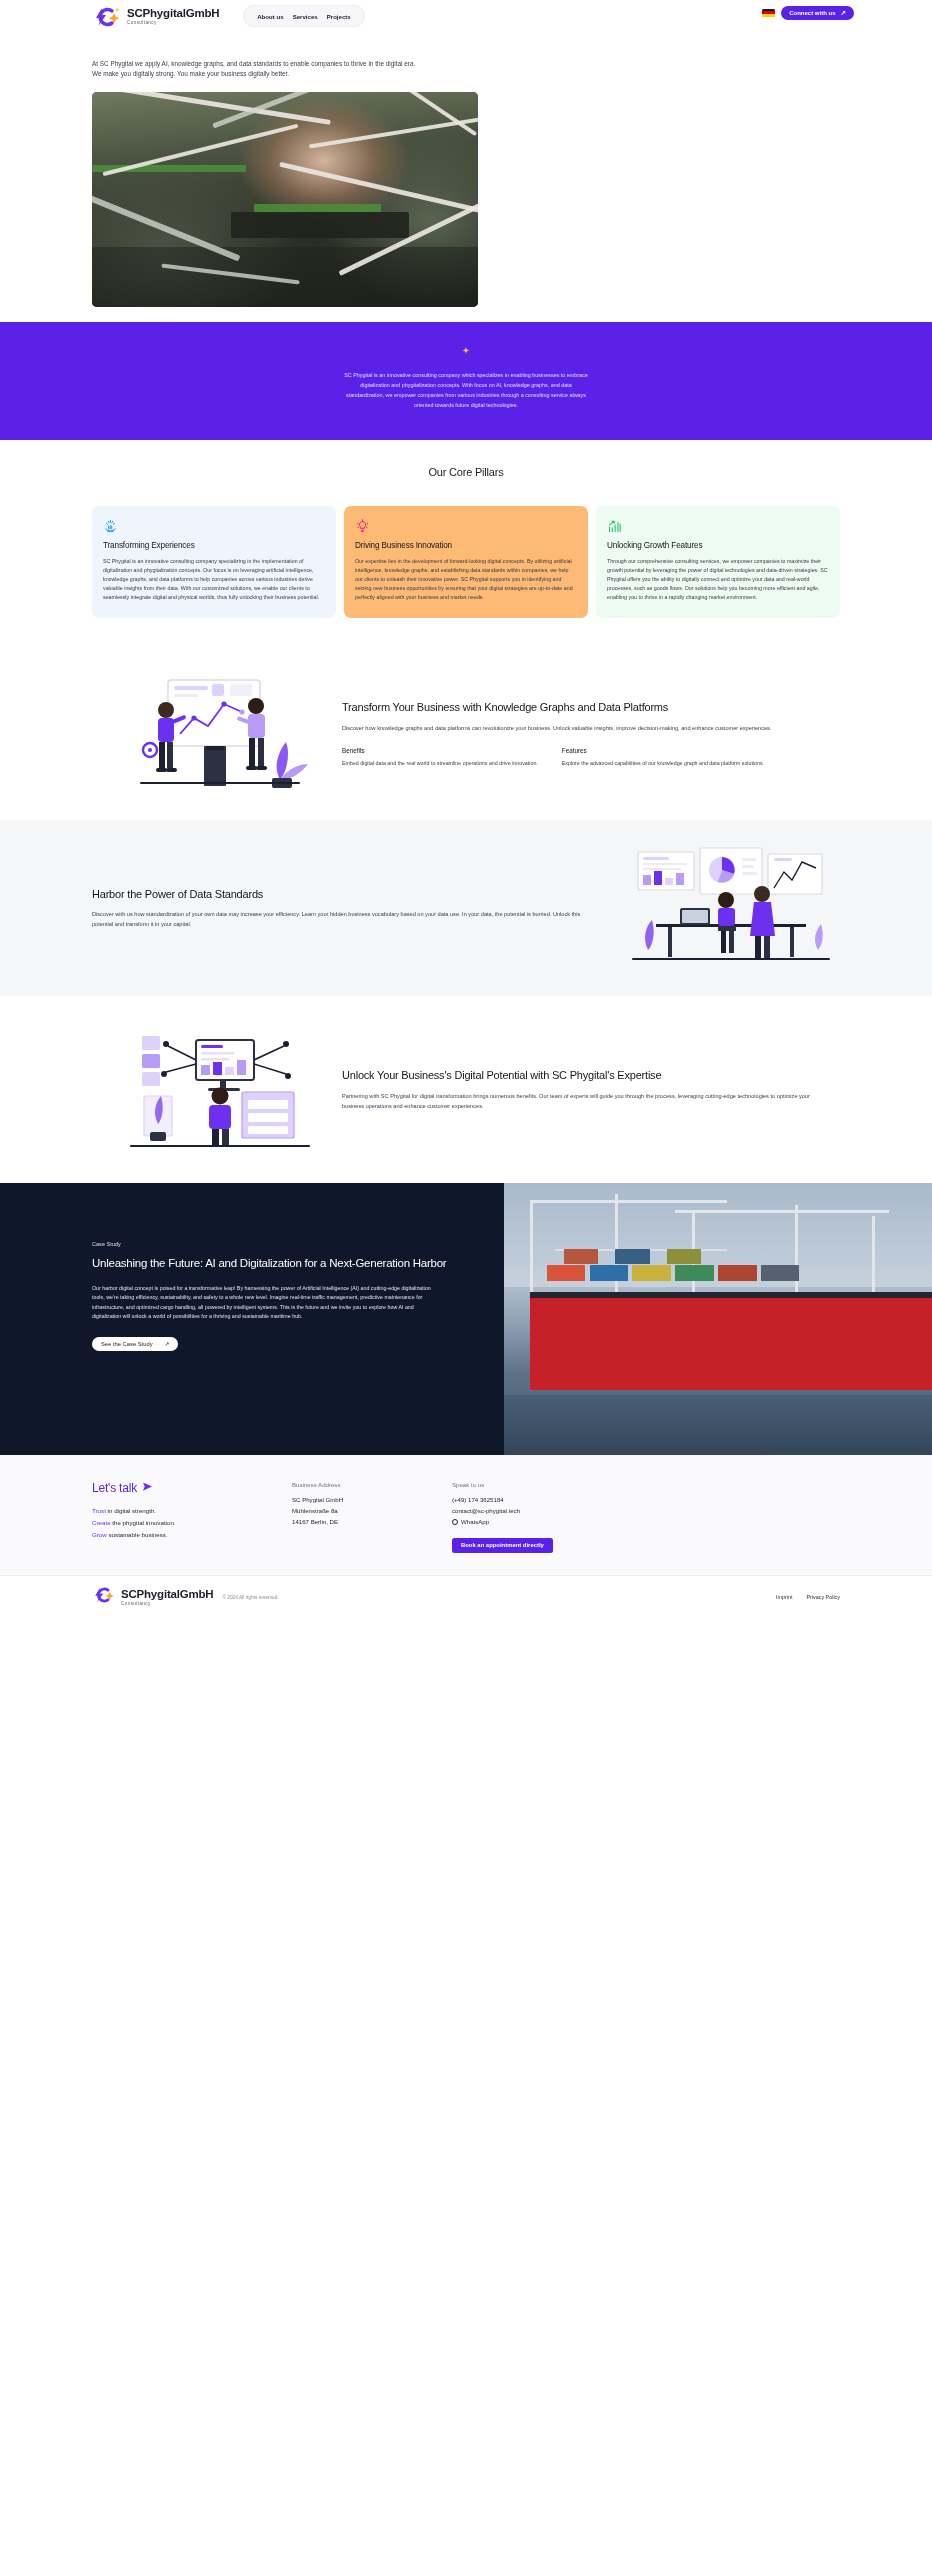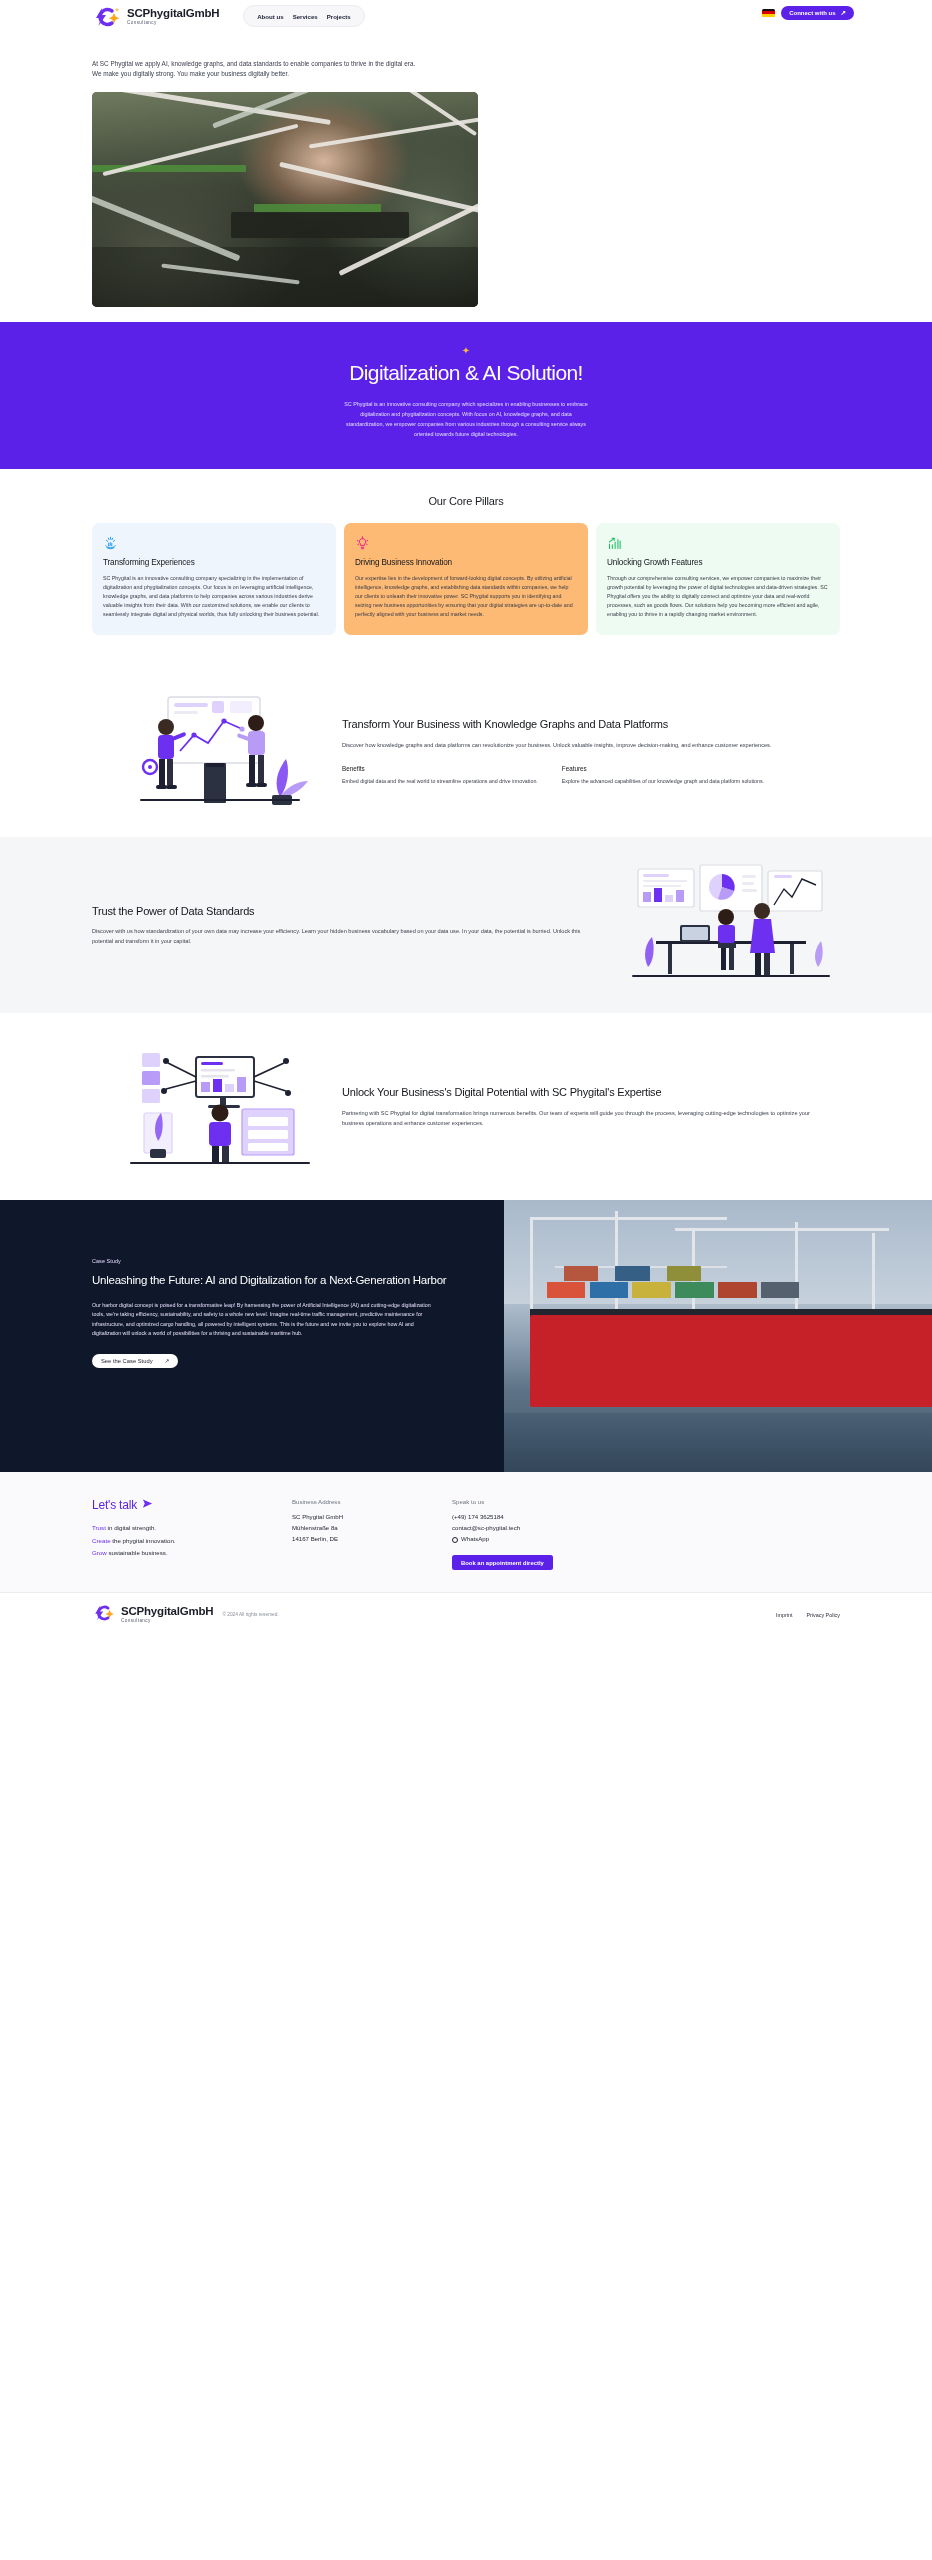--- a/index.html
+++ b/index.html
@@ -82,21 +82,21 @@
   .purple h3{
     margin-top:4px;font-size:21px;font-weight:400;letter-spacing:-.6px;color:#ffffff;line-height:1.2;
   }
   .purple p{
     margin:14px auto 0 auto;max-width:246px;font-size:5.4px;line-height:1.85;color:#e4dcff;
   }
 
   
   .pillars-wrap{padding:26px 92px 30px 92px;}
   .pillars-title{text-align:center;font-size:11px;font-weight:400;color:#1a1c24;letter-spacing:-.2px;}
-  .pillars{display:flex;gap:8px;margin-top:16px;}
+  .pillars{display:flex;gap:8px;margin-top:28px;}
   .pillar{flex:1;border-radius:7px;padding:13px 11px 16px 11px;}
   .pillar.p1{background:#eef5fd;}
   .pillar.p2{background:#fdba74;}
   .pillar.p3{background:#eefbf2;}
   .pillar .ic{height:15px;margin-bottom:7px;display:flex;align-items:center;}
   .pillar h4{font-size:8.2px;font-weight:400;color:#14161c;letter-spacing:-.15px;margin-bottom:7px;}
   .pillar p{font-size:5.3px;line-height:1.72;color:#373a47;}
 
   
   .twocol{display:flex;align-items:center;gap:22px;padding:24px 120px;}
@@ -217,21 +217,20 @@
     <div class="wire" style="left:48%;top:44%;width:56%;height:5px;transform:rotate(13deg);"></div>
     <div class="wire" style="left:56%;top:18%;width:48%;height:4px;transform:rotate(-9deg);"></div>
     <div class="wire d" style="left:-8%;top:60%;width:48%;height:6px;transform:rotate(22deg);"></div>
     <div class="wire" style="left:62%;top:66%;width:44%;height:5px;transform:rotate(-26deg);"></div>
     <div class="wire d" style="left:18%;top:84%;width:36%;height:4px;transform:rotate(7deg);"></div>
     <div class="wire" style="left:72%;top:4%;width:30%;height:4px;transform:rotate(34deg);"></div>
   </div>
 
   <section class="purple">
     <div class="spark">✦</div>
-    <h3>Digitalization &amp; AI Solution!</h3>
     <p>SC Phygital is an innovative consulting company which specializes in enabling businesses to embrace digitalization and phygitalization concepts. With focus on AI, knowledge graphs, and data standardization, we empower companies from various industries through a consulting service always oriented towards future digital technologies.</p>
   </section>
 
   <section class="pillars-wrap">
     <div class="pillars-title">Our Core Pillars</div>
     <div class="pillars">
 
       <div class="pillar p1">
         <div class="ic">
           <svg width="15" height="15" viewBox="0 0 24 24" fill="none" stroke="#1e9cf0" stroke-width="1.6" stroke-linecap="round">
@@ -319,21 +318,21 @@
           <h5>Features</h5>
           <p>Explore the advanced capabilities of our knowledge graph and data platform solutions.</p>
         </div>
       </div>
     </div>
   </section>
 
   <div class="gray-band">
     <section class="twocol">
       <div class="txt">
-        <h3>Trust the Power of Data Standards</h3>
+        <h3>Harbor the Power of Data Standards</h3>
         <p class="lead">Discover with us how standardization of your own data may increase your efficiency. Learn your hidden business vocabulary based on your data use. In your data, the potential is burried. Unlock this potential and transform it in your capital.</p>
       </div>
       <div class="art" style="width:218px">
         <svg viewBox="0 0 218 120" width="218" height="120">
           <rect x="16" y="6" width="56" height="38" rx="2" fill="#fff" stroke="#d9dbe2" stroke-width="1.2"></rect>
           <rect x="21" y="11" width="26" height="3" rx="1.5" fill="#ded2fd"></rect>
           <rect x="21" y="17" width="44" height="2" rx="1" fill="#eceaf2"></rect>
           <rect x="21" y="22" width="38" height="2" rx="1" fill="#eceaf2"></rect>
           <rect x="21" y="29" width="8" height="10" fill="#b79bf7"></rect>
             <rect x="32" y="25" width="8" height="14" fill="#6d2ff0"></rect>

